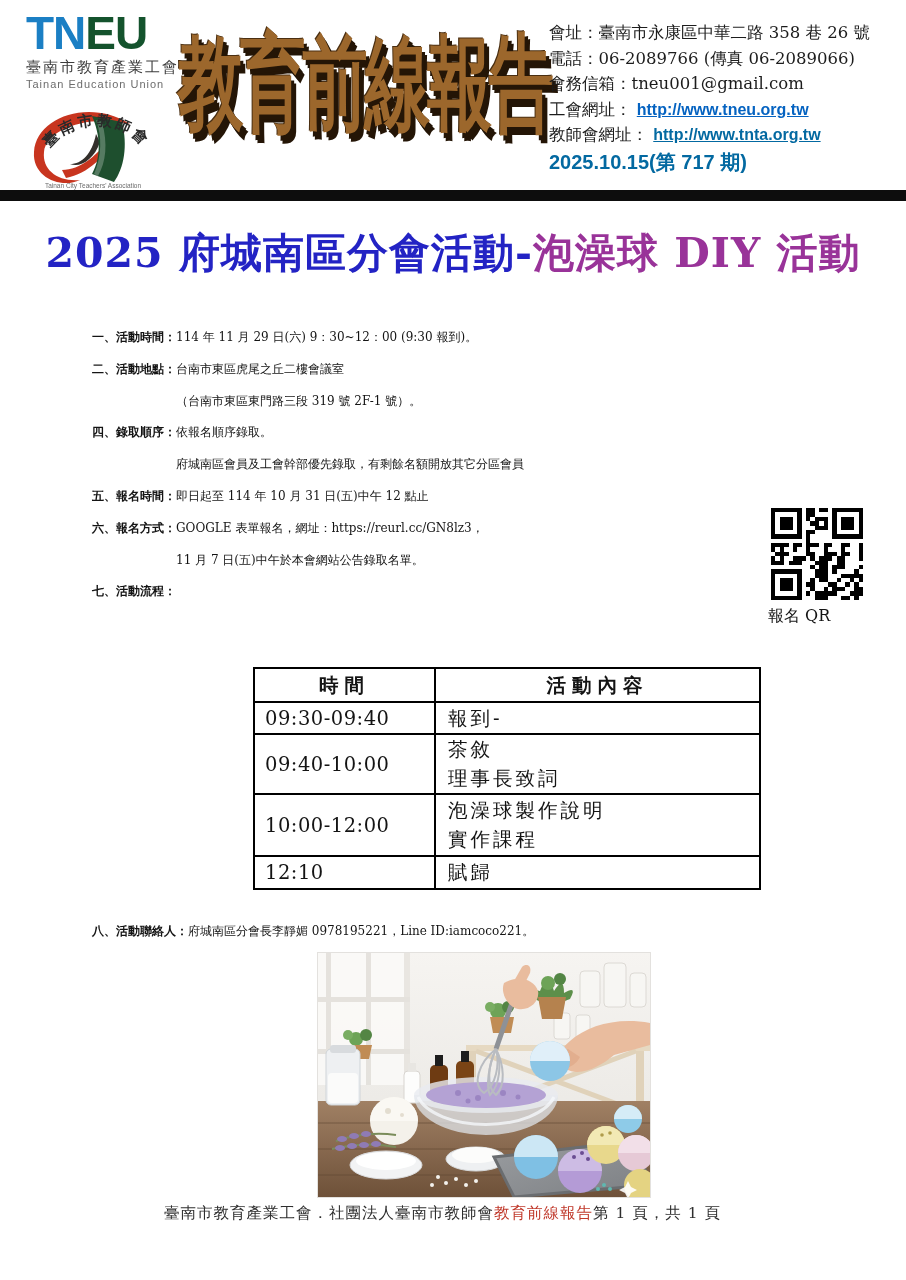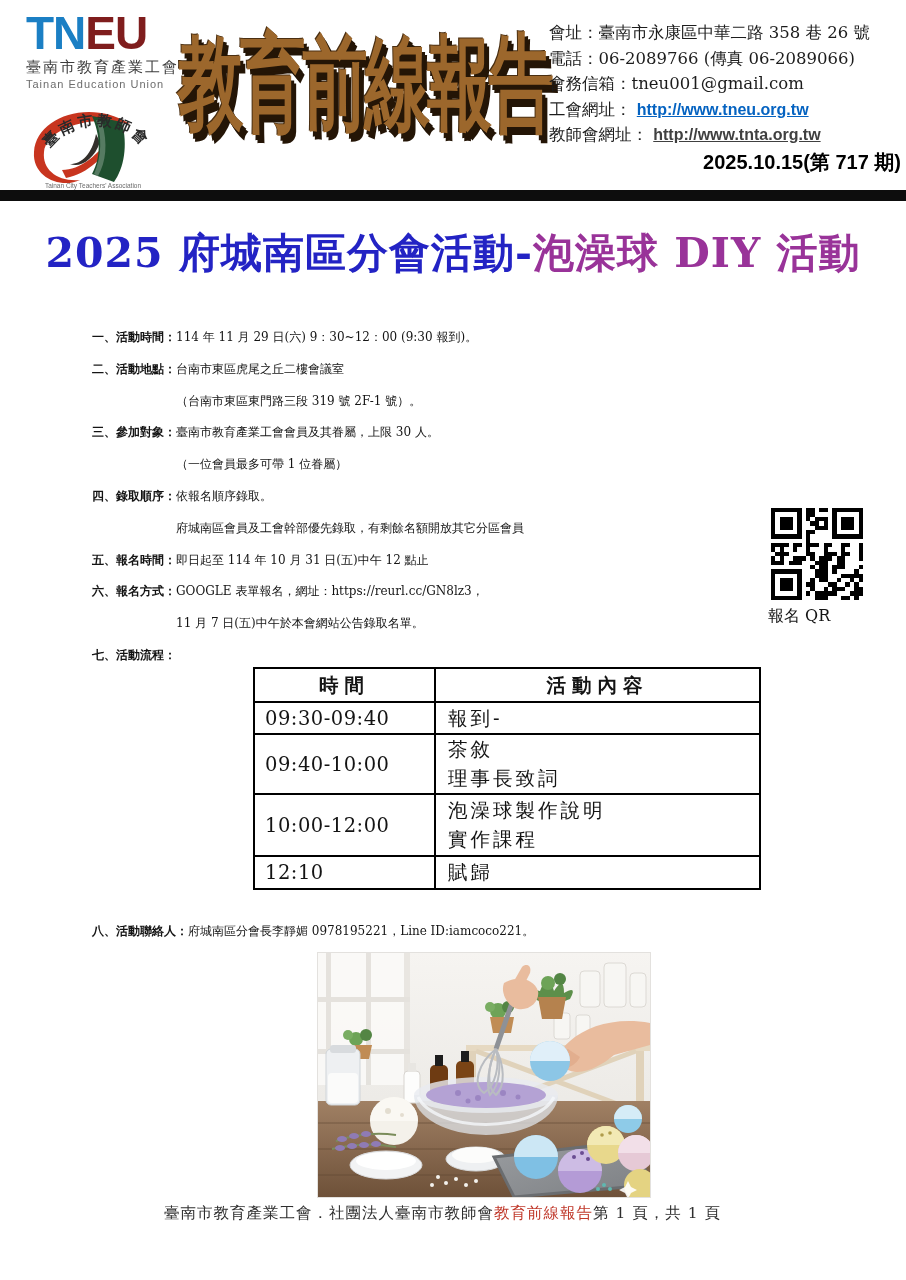--- a/index.html
+++ b/index.html
@@ -6,39 +6,39 @@
   html,body { background:#fff; }
   .page {
     position:relative; width:906px; height:1280px; background:#ffffff;
     overflow:hidden; font-family:"DejaVu Serif", serif; color:#141414;
   }
 
   
   .logo-block { position:absolute; left:26px; top:10px; width:150px; }
   .tneu-word { font-family:"Liberation Sans", sans-serif; font-weight:bold; font-size:46px; letter-spacing:-1px; line-height:1; }
   .tneu-tn { color:#1b7fc4; }
-  .tneu-eu { color:#7f1d1d; }
+  .tneu-eu { color:#14532d; }
   .tneu-zh { font-family:"Liberation Sans", sans-serif; font-size:15px; color:#3c3c3c; letter-spacing:2px; white-space:nowrap; margin-top:2px; }
   .tneu-en { font-family:"Liberation Sans", sans-serif; font-size:11px; color:#6d6d6d; letter-spacing:1px; white-space:nowrap; margin-top:1px; }
   .tcta-logo { position:absolute; left:18px; top:90px; }
 
   .masthead {
     position:absolute; left:178px; top:14px; width:372px; height:170px;
     font-size:64px; font-weight:bold; letter-spacing:-3px; white-space:nowrap;
     color:#9c672c;
     text-shadow:3px 3px 0 #241506, 5px 5px 0 #241506, -1px -1px 0 #4a2f12;
     transform:scaleY(1.62) scaleX(1.02); transform-origin:left top;
     line-height:1.35;
   }
 
   .contact { position:absolute; left:549px; top:20px; width:352px; }
   .contact-line { font-size:16.5px; line-height:25.5px; white-space:nowrap; color:#1c1c1c; }
   .contact-link-union { color:#0563c1; text-decoration:underline; font-family:"Liberation Sans", sans-serif; font-weight:bold; font-size:16px; }
-  .contact-link-assoc { color:#404040; text-decoration:underline; font-family:"Liberation Sans", sans-serif; font-weight:bold; font-size:16px; }
-  .issue-line { font-family:"Liberation Sans", sans-serif; color:#000000; font-weight:bold; font-size:20px; line-height:28px; white-space:nowrap;text-align:right; }
+  .contact-link-assoc { color:#0369a1; text-decoration:underline; font-family:"Liberation Sans", sans-serif; font-weight:bold; font-size:16px; }
+  .issue-line { font-family:"Liberation Sans", sans-serif; color:#0369a1; font-weight:bold; font-size:20px; line-height:28px; white-space:nowrap; }
 
   .black-bar { position:absolute; left:0; top:190px; width:906px; height:11px; background:#0d0d0d; }
 
   
   .doc-title { position:absolute; left:0; top:226px; width:906px; text-align:center;
     font-weight:bold; font-size:41px; letter-spacing:1px; white-space:nowrap; }
   .doc-title .t-blue { color:#2323c4; }
   .doc-title .t-purple { color:#993399; }
 
   
@@ -144,27 +144,20 @@
     </div>
 
     <div class="item">
       <span class="item-label"><span>二、</span><span>活動地點：</span></span>
       <span class="item-lines">
         <div>台南市東區虎尾之丘二樓會議室</div>
         <div>（台南市東區東門路三段 319 號 2F-1 號）。</div>
       </span>
     </div>
 
-    <div class="item">
-      <span class="item-label"><span>三、</span><span>參加對象：</span></span>
-      <span class="item-lines">
-        <div>臺南市教育產業工會會員及其眷屬，上限 30 人。</div>
-        <div>（一位會員最多可帶 1 位眷屬）</div>
-      </span>
-    </div>
 
     <div class="item">
       <span class="item-label"><span>四、</span><span>錄取順序：</span></span>
       <span class="item-lines">
         <div>依報名順序錄取。</div>
         <div>府城南區會員及工會幹部優先錄取，有剩餘名額開放其它分區會員</div>
       </span>
     </div>
 
     <div class="item">

